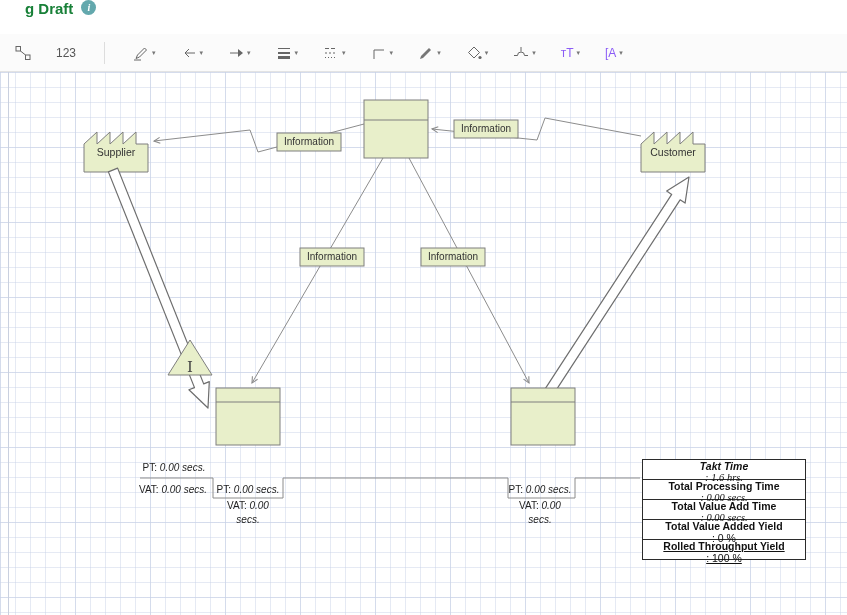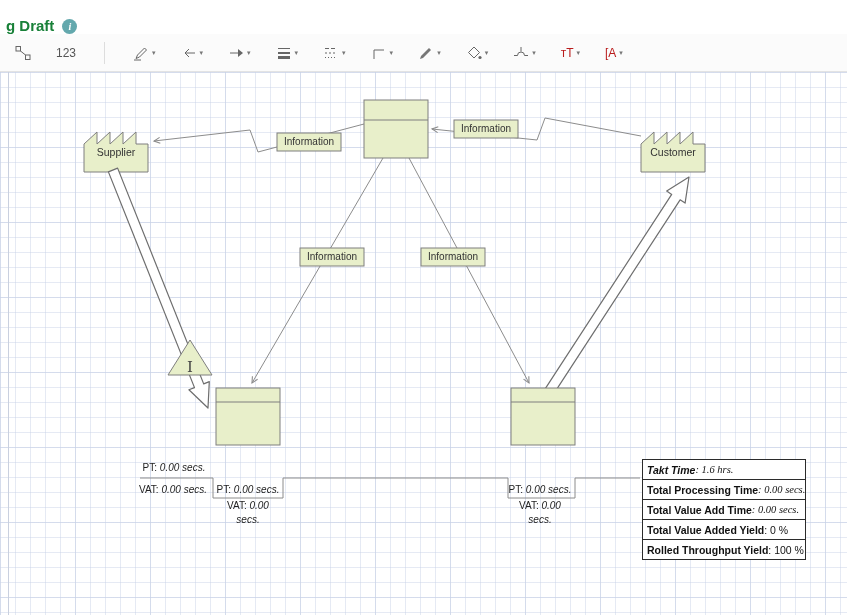--- a/index.html
+++ b/index.html
@@ -1,35 +1,35 @@
 <!DOCTYPE html>
 <html><head>
 <meta charset="utf-8">
 <style>
   html,body{margin:0;padding:0;}
   body{
     width:847px;height:615px;overflow:hidden;position:relative;
     background:#ffffff;font-family:"Liberation Sans",sans-serif;
   }
   
-  .header{height:34px;display:flex;align-items:flex-end;gap:8px;padding-left:6px;background:#fff;}
+  .header{height:34px;display:flex;align-items:flex-start;gap:8px;padding-left:6px;background:#fff;margin-left:19px;}
   .title{color:#188038;font-weight:bold;font-size:15px;}
   .info-badge{width:15px;height:15px;border-radius:50%;background:#63a8ad;color:#fff;
     font-size:10px;font-weight:bold;font-style:italic;font-family:"Liberation Serif",serif;
     display:flex;align-items:center;justify-content:center;}
   
   .toolbar{height:37px;display:flex;align-items:center;gap:15px;padding:0 10px;
     background:#fbfbfb;border-bottom:1px solid #e3e3e3;}
   .tbtn{display:flex;align-items:center;gap:3px;padding:4px 5px;border:none;background:transparent;
     border-radius:3px;color:#555;cursor:pointer;}
   .tbtn svg{display:block;}
   .caret{font-size:7px;color:#777;line-height:1;}
   .tdivider{width:1px;height:22px;background:#ddd;margin:0 8px;}
   .tlabel{font-size:12px;color:#555;}
-  .tglyph{font-size:12px;color:#b91c1c;}
+  .tglyph{font-size:12px;color:#8b5cf6;}
   
   .canvas{
     position:absolute;top:72px;left:0;width:847px;height:543px;
     background-color:#ffffff;
     background-image:
       linear-gradient(to right, rgba(204,213,233,.5) 1px, transparent 1px),
       linear-gradient(to bottom, rgba(204,213,233,.5) 1px, transparent 1px),
       linear-gradient(to right, rgba(180,192,220,.45) 1px, transparent 1px),
       linear-gradient(to bottom, rgba(180,192,220,.45) 1px, transparent 1px);
     background-size:15px 15px,15px 15px,75px 75px,75px 75px;
@@ -45,22 +45,22 @@
   .inv-label{font-family:"DejaVu Serif",serif;font-size:15px;fill:#444;}
   
   .tl-label{position:absolute;font-size:10px;color:#222;text-align:center;line-height:1.35;}
   .tl-label b{font-weight:normal;font-style:normal;}
   .tl-label span{font-style:italic;}
   .nowrap{white-space:nowrap;}
   
   .summary{position:absolute;left:642px;top:387px;width:162px;background:#fff;
     border:1px solid #2b2b2b;font-size:10.5px;color:#111;}
   .srow{height:19px;display:flex;align-items:center;padding:0 4px;
-    border-bottom:1px solid #2b2b2b;white-space:nowrap;}
-  .srow:last-child{border-bottom:none;}
+    border-bottom:1px solid #2b2b2b;white-space:nowrap;flex-direction:column;}
+  .srow:last-child{border-bottom:none;text-decoration:underline;}
   .srow b{font-weight:bold;}
   .row-it b{font-style:italic;}
   .val-it span{font-style:italic;font-family:Liberation Serif, serif;}
 </style>
 </head>
 <body>
 
 <div class="header">
   <span class="title">g Draft</span>
   <span class="info-badge">i</span>

